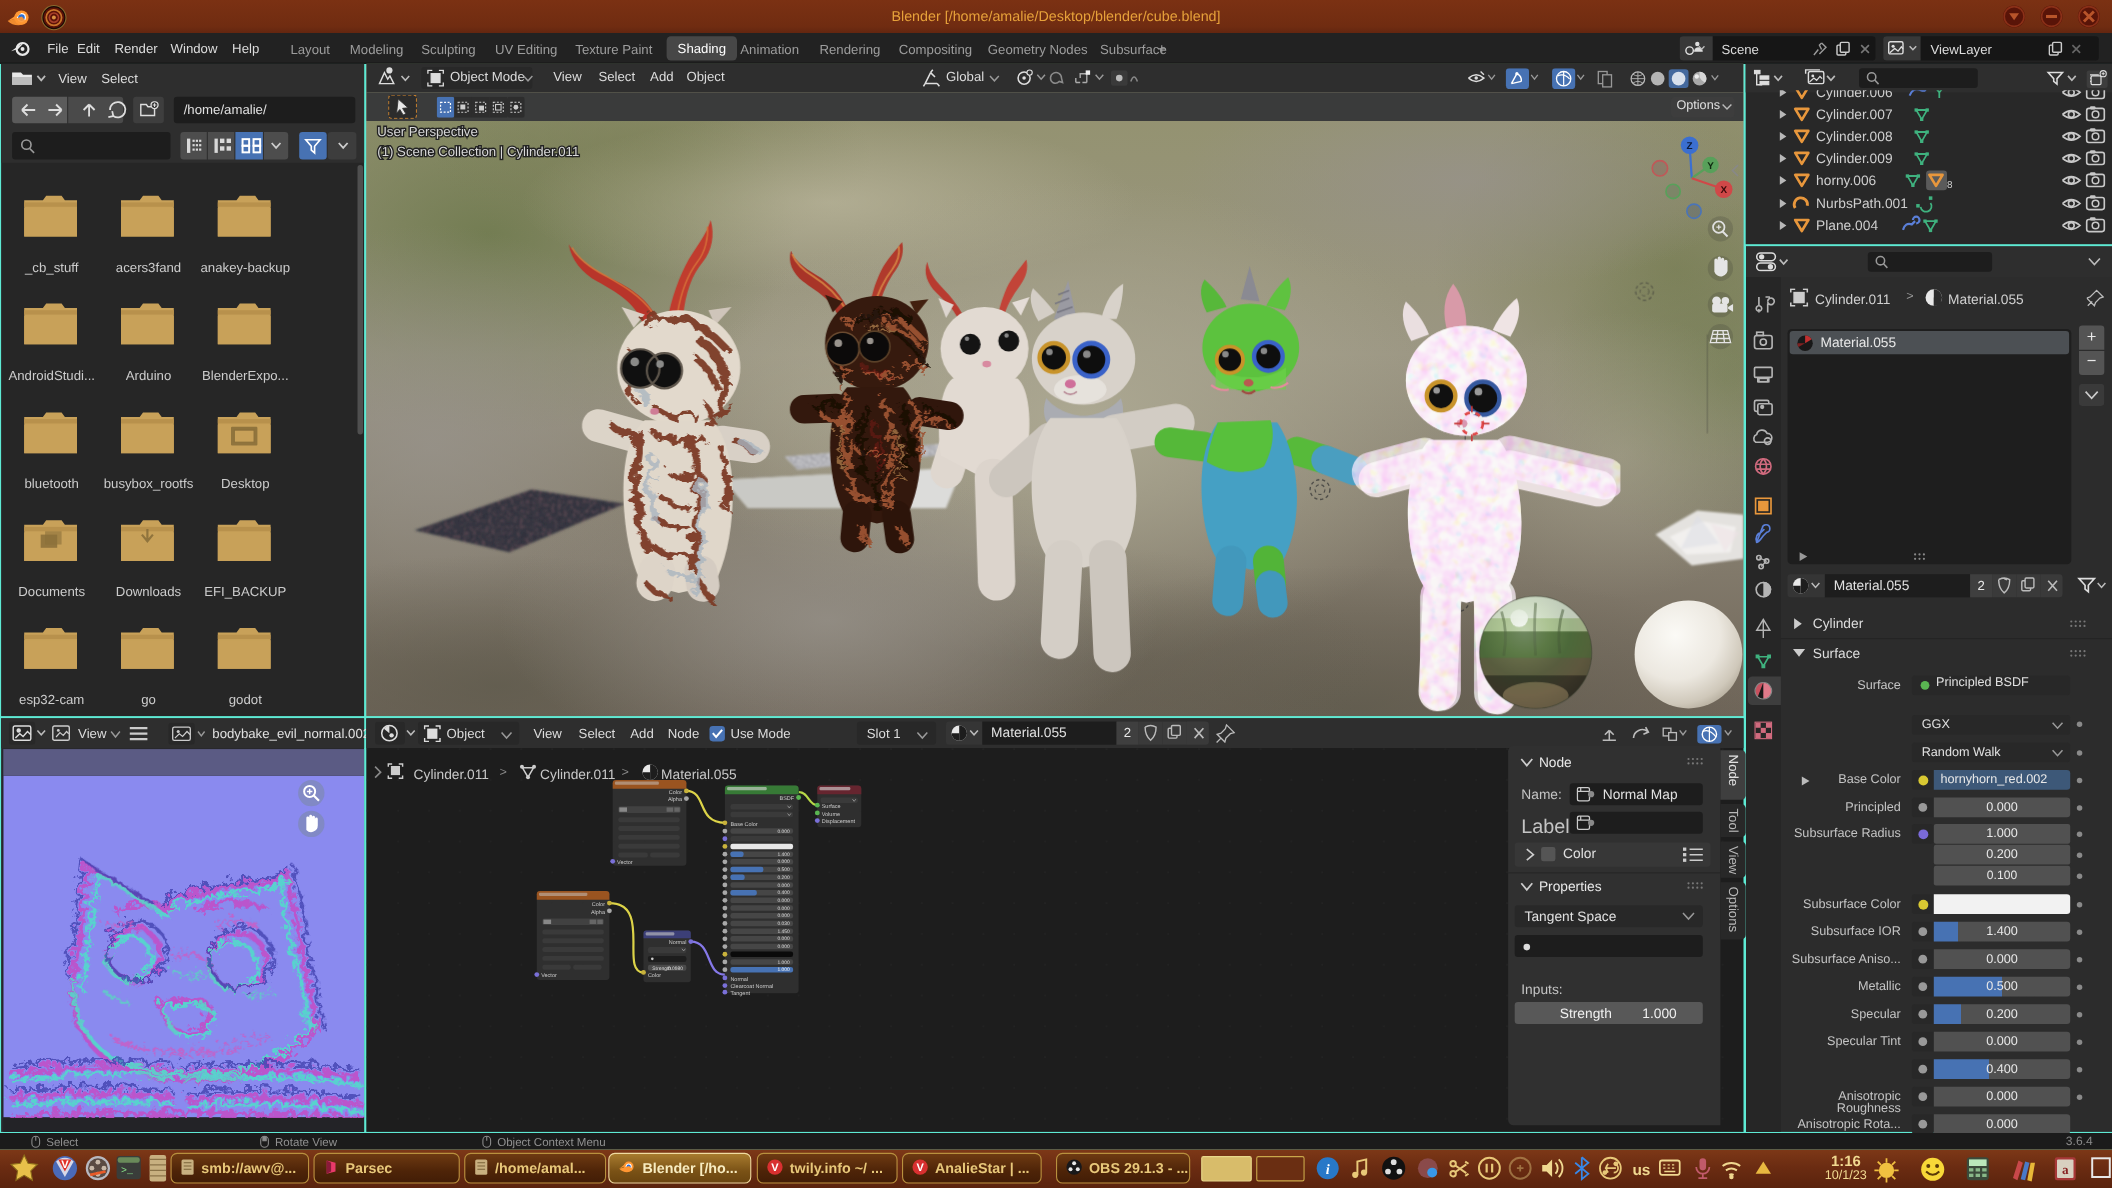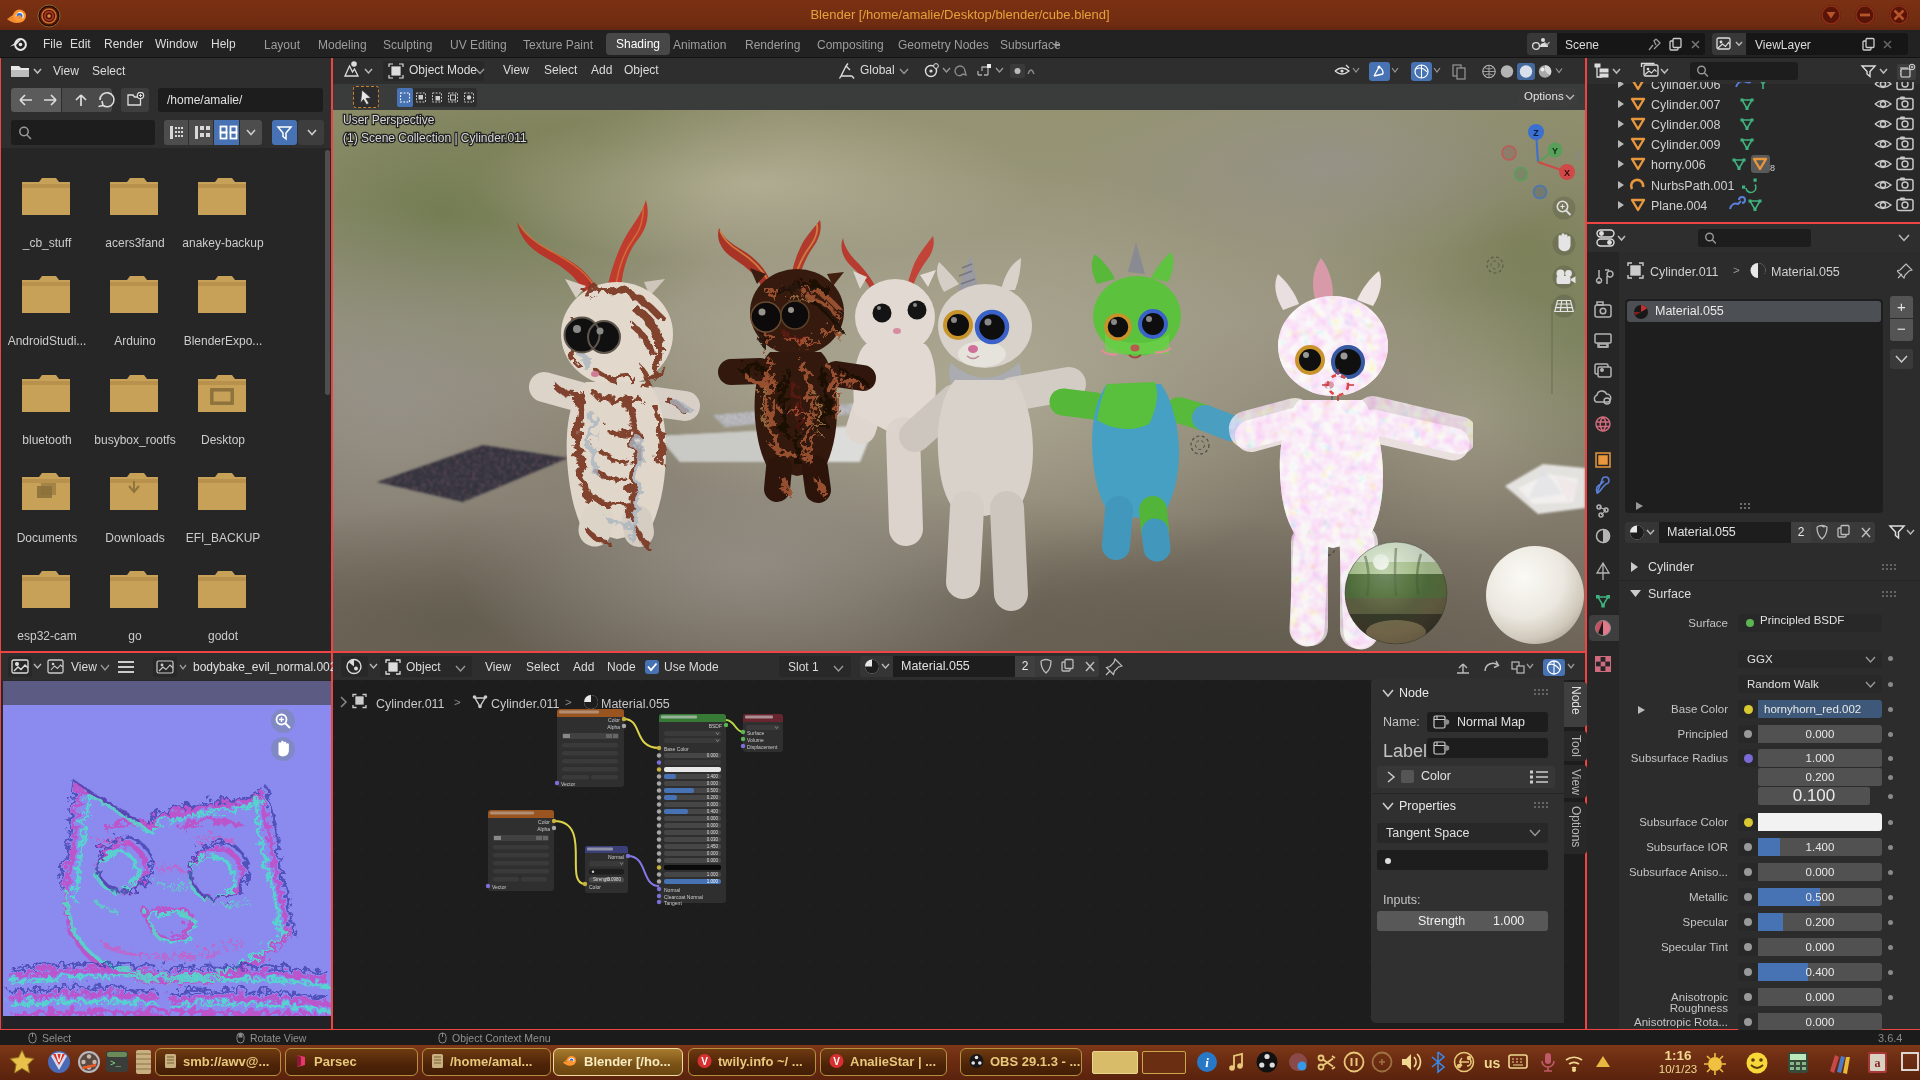--- a/index.html
+++ b/index.html
@@ -1,16 +1,16 @@
 <!DOCTYPE html>
 <html><head><meta charset="utf-8"><style>
 *{margin:0;padding:0;box-sizing:border-box}
 html,body{width:1920px;height:1080px;overflow:hidden;background:#101010;font-family:"Liberation Sans",sans-serif;font-size:12px;color:#d9d9d9}
 .abs{position:absolute}
-#stage{position:relative;width:1920px;height:1080px;background:#ef4444}
+#stage{position:relative;width:1920px;height:1080px;background:#5eead4}
 
 #titlebar{position:absolute;left:0;top:0;width:1920px;height:30px;background:linear-gradient(#7b3113,#702c11 80%,#632610);}
 #titlebar .title{position:absolute;left:0;right:0;top:7px;text-align:center;color:#e6a13a;font-size:13px}
 
 #menubar{position:absolute;left:0;top:30px;width:1920px;height:28px;background:#222222;border-bottom:1px solid #131313}
 .mtxt{position:absolute;top:7px;color:#dcdcdc;font-size:12px}
 .tabtxt{position:absolute;top:8px;color:#9d9d9d;font-size:12px}
 .activetab{position:absolute;top:3px;height:22px;background:#474747;border-radius:4px;color:#fff;text-align:center;line-height:22px;font-size:12px;padding:0 10px}
 
 .ed{position:absolute;background:#2e2e2e}
@@ -1631,21 +1631,21 @@
 <div class="val" style="left:171px;top:501px;width:124px;height:18px;border-radius:0 3px 3px 0;line-height:18px;font-size:11.5px">0.000</div>
 <div class="dot" style="left:301px;top:508px"></div>
 <div class="rlbl" style="left:0;top:528px;width:141px">Subsurface Radius</div>
 <div class="abs" style="left:151px;top:525px;width:20px;height:18px;background:#282828;border-radius:3px">
           <span style="display:block;width:9px;height:9px;border-radius:50%;background:#7a6ad8;margin:4.5px auto 0"></span>
         </div>
 <div class="val" style="left:171px;top:525px;width:124px;height:18px;border-radius:2px;line-height:18px;font-size:11.5px">1.000</div>
 <div class="dot" style="left:301px;top:532px"></div>
 <div class="val" style="left:171px;top:544px;width:124px;height:18px;border-radius:2px;line-height:18px;font-size:11.5px">0.200</div>
 <div class="dot" style="left:301px;top:551px"></div>
-<div class="val" style="left:171px;top:563px;width:112px;height:18px;border-radius:2px;line-height:18px;font-size:17px">0.100</div>
+<div class="val" style="left:171px;top:563px;width:124px;height:18px;border-radius:2px;line-height:18px;font-size:11px">0.100</div>
 <div class="dot" style="left:301px;top:570px"></div>
 <div class="rlbl" style="left:0;top:592px;width:141px">Subsurface Color</div>
 <div class="abs" style="left:151px;top:589px;width:20px;height:18px;background:#282828;border-radius:3px 0 0 3px">
           <span style="display:block;width:9px;height:9px;border-radius:50%;background:#d8c832;margin:4.5px auto 0"></span>
         </div>
 <div class="abs" style="left:171px;top:589px;width:124px;height:18px;background:#f2f2f2;border-radius:0 3px 3px 0"></div>
 <div class="dot" style="left:301px;top:596px"></div>
 <div class="rlbl" style="left:0;top:617px;width:141px">Subsurface IOR</div>
 <div class="abs" style="left:151px;top:614px;width:20px;height:18px;background:#282828;border-radius:3px 0 0 3px">
           <span style="display:block;width:8px;height:8px;border-radius:50%;background:#999;margin:5px auto 0"></span>

